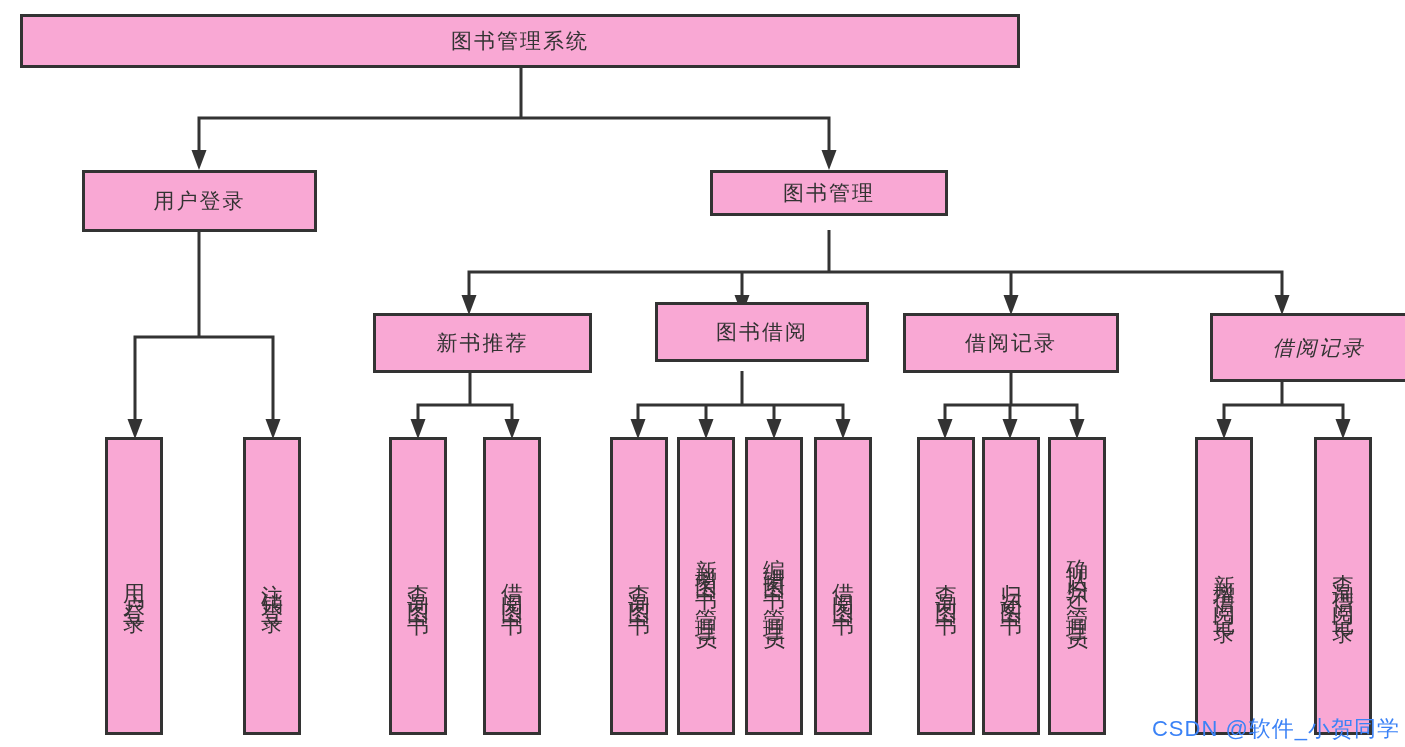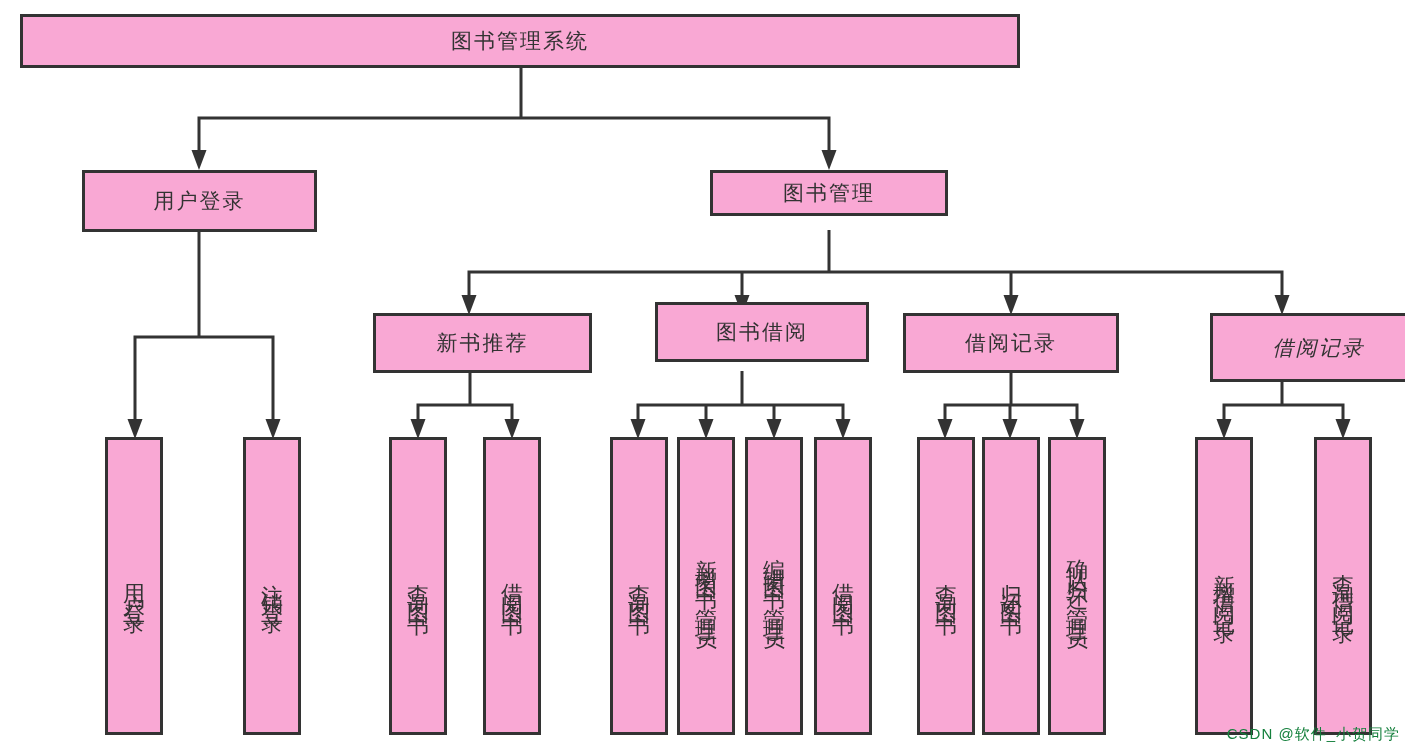--- a/index.html
+++ b/index.html
@@ -69,23 +69,23 @@
   .leaf-8  { left: 814px; }
   .leaf-9  { left: 917px; }
   .leaf-10 { left: 982px; }
   .leaf-11 { left: 1048px; }
   .leaf-12 { left: 1195px; }
   .leaf-13 { left: 1314px; }
   .watermark {
     position: absolute;
     right: 5px;
     bottom: 3px;
-    font-size: 15px;
+    font-size: 22px;
     letter-spacing: 1px;
-    color: #15803d;
+    color: #3b82f6;
     white-space: nowrap;
     z-index: 5;
   }
 </style>
 </head>
 <body>
 
 <div class="canvas">
 
   <svg class="connectors" viewBox="0 0 1405 747" xmlns="http://www.w3.org/2000/svg">

